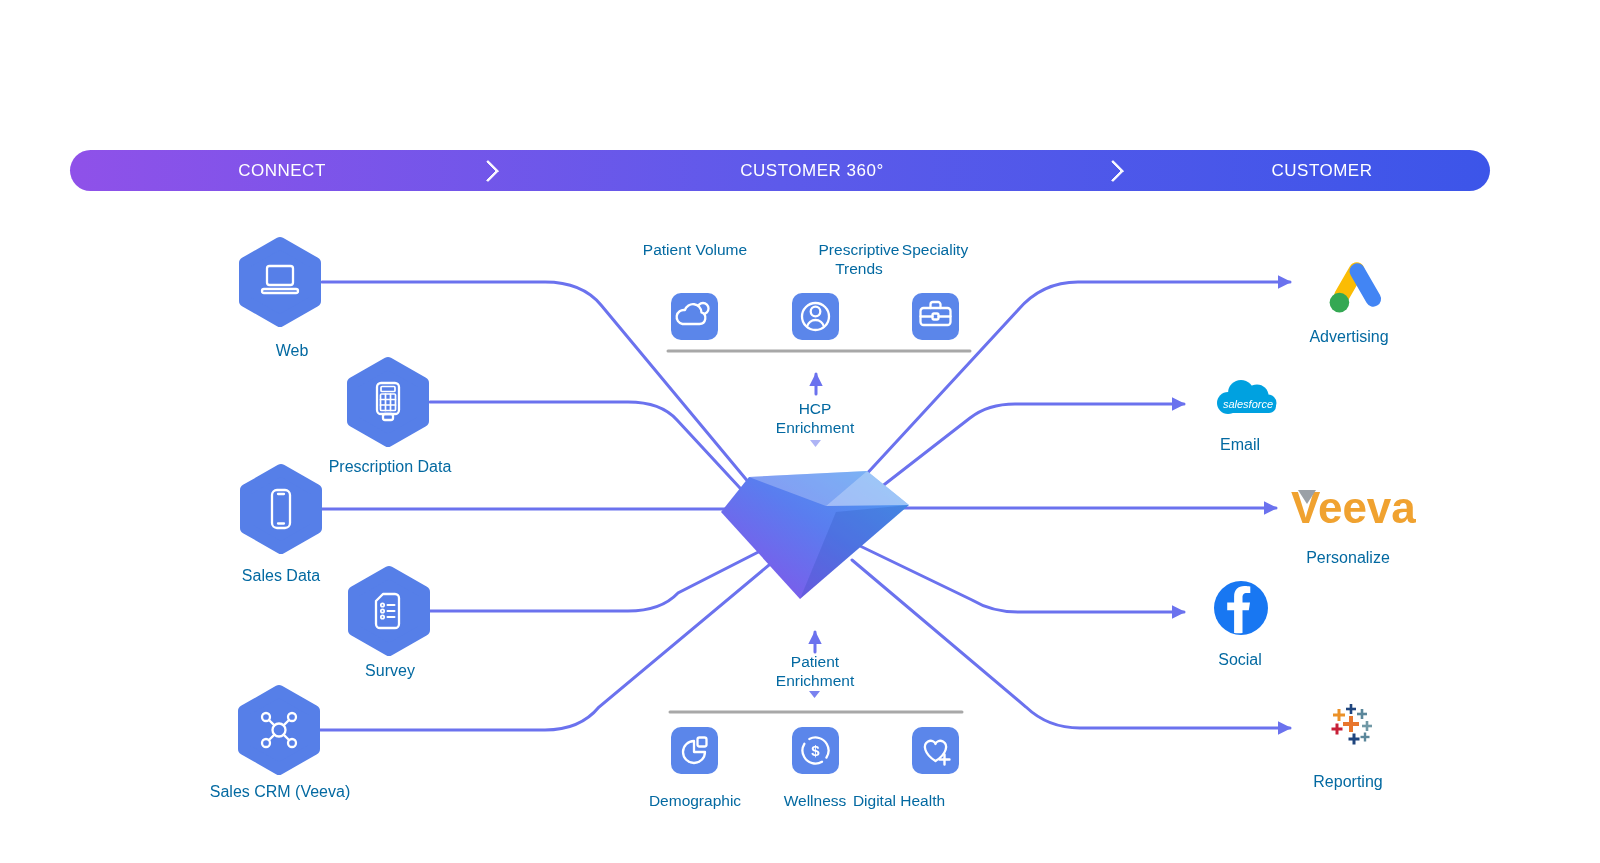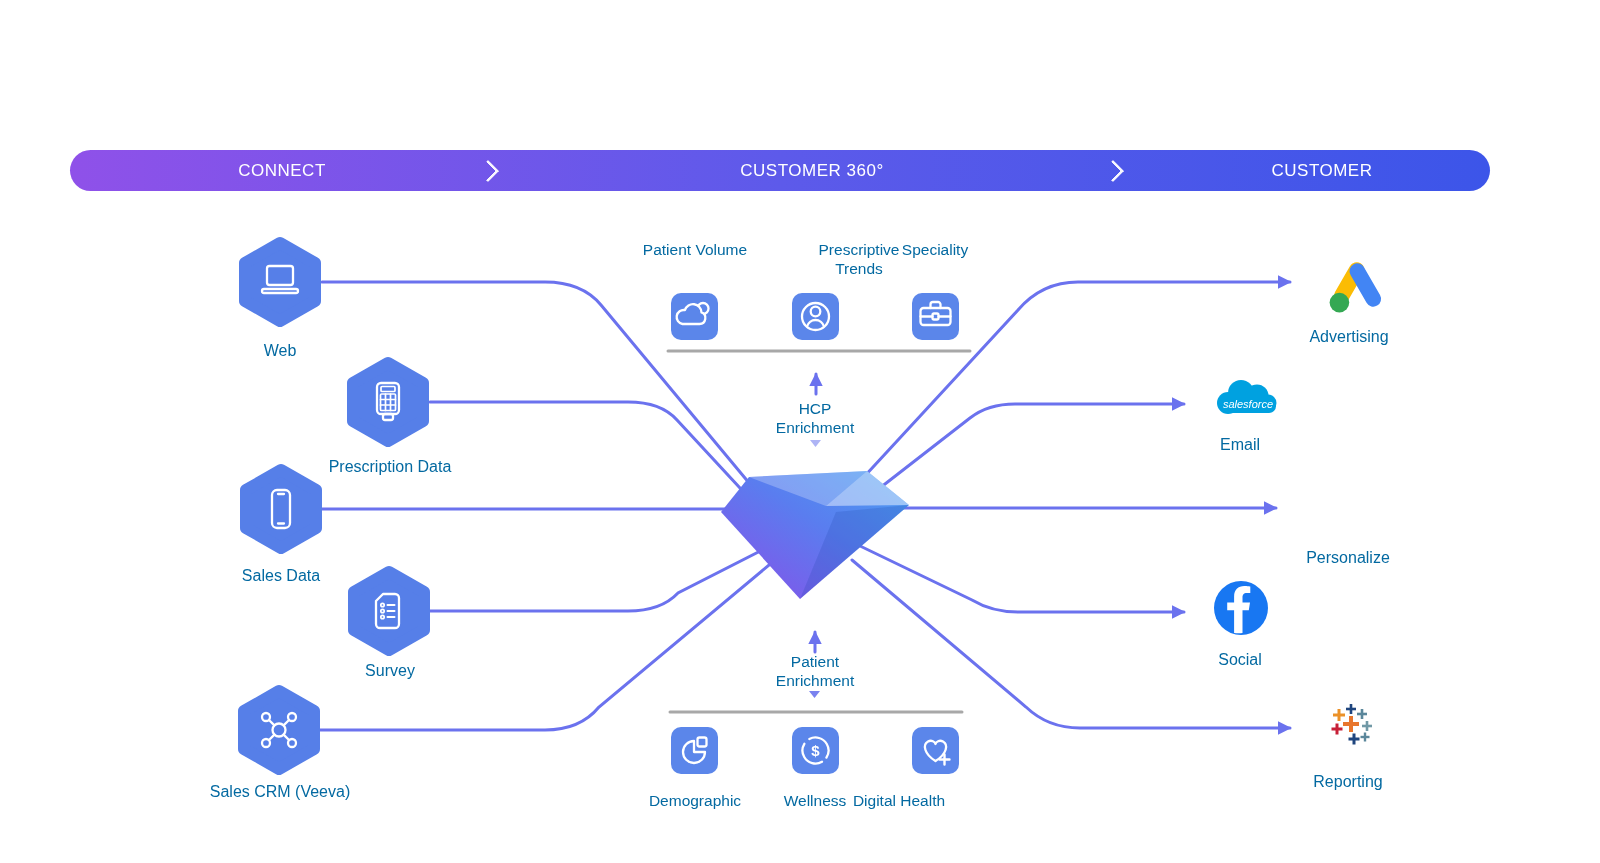--- a/index.html
+++ b/index.html
@@ -77,21 +77,21 @@
 
   <div class="node" style="left:237px;top:235px">
     <svg width="86" height="94" viewBox="0 0 86 94">
       <polygon class="hexbg" points="43,8 78,28 78,66 43,86 8,66 8,28"></polygon>
       <g class="wicon" transform="translate(23,27)">
         <rect x="7" y="4" width="26" height="19" rx="2.5"></rect>
         <rect x="2" y="27" width="36" height="4" rx="2"></rect>
       </g>
     </svg>
   </div>
-  <div class="nodelabel" style="left:180px;top:341px;width:200px">Web</div>
+  <div class="nodelabel" style="left:192px;top:341px;width:200px">Web</div>
 
   <div class="node" style="left:345px;top:355px">
     <svg width="86" height="94" viewBox="0 0 86 94">
       <polygon class="hexbg" points="43,8 78,28 78,66 43,86 8,66 8,28"></polygon>
       <g class="wicon" transform="translate(23,27)">
         <rect x="9" y="1" width="22" height="31" rx="4"></rect>
         <rect class="wthin" x="13" y="4.5" width="14" height="5" rx="1"></rect>
         <rect class="wthin" x="12.5" y="12" width="15" height="16.5" rx="1"></rect>
         <path class="wthin" d="M12.5 17.5 H27.5 M12.5 23 H27.5 M17.5 12 V28.5 M22.5 12 V28.5"></path>
         <rect x="15" y="32" width="10" height="6" rx="2"></rect>
@@ -227,20 +227,24 @@
           <circle cx="30" cy="21" r="13"></circle>
         <circle cx="46" cy="24" r="11.5"></circle>
           <circle cx="57" cy="31" r="8.5"></circle>
         <rect x="11" y="27" width="54" height="14" rx="7"></rect>
       </g>
       <text x="37" y="36" text-anchor="middle" font-size="11" font-style="italic" fill="#fff" font-family="Liberation Sans, sans-serif">salesforce</text>
     </svg>
   </div>
   <div class="nodelabel" style="left:1160px;top:435px;width:160px">Email</div>
 
+  <div class="veeva" style="left:1291px;top:486px">
+    <span>Veeva</span>
+    <i class="veeva-tri"></i>
+  </div>
   <div class="nodelabel" style="left:1268px;top:548px;width:160px">Personalize</div>
 
   <div class="node" style="left:1213px;top:580px">
     <svg width="56" height="56" viewBox="0 0 56 56">
       <circle cx="28" cy="28" r="27" fill="#1877F2"></circle>
       <path fill="#fff" d="M35.8 30.2 l1.2 -7.8 h-7.5 v-5.1 c0 -2.1 1 -4.2 4.4 -4.2 h3.4 V6.5 c0 0 -3.1 -0.5 -6 -0.5 c-6.2 0 -10.2 3.7 -10.2 10.5 v5.9 h-6.9 v7.8 h6.9 V53 a27 27 0 0 0 8.4 0 V30.2 z"></path>
     </svg>
   </div>
   <div class="nodelabel" style="left:1160px;top:650px;width:160px">Social</div>
 

